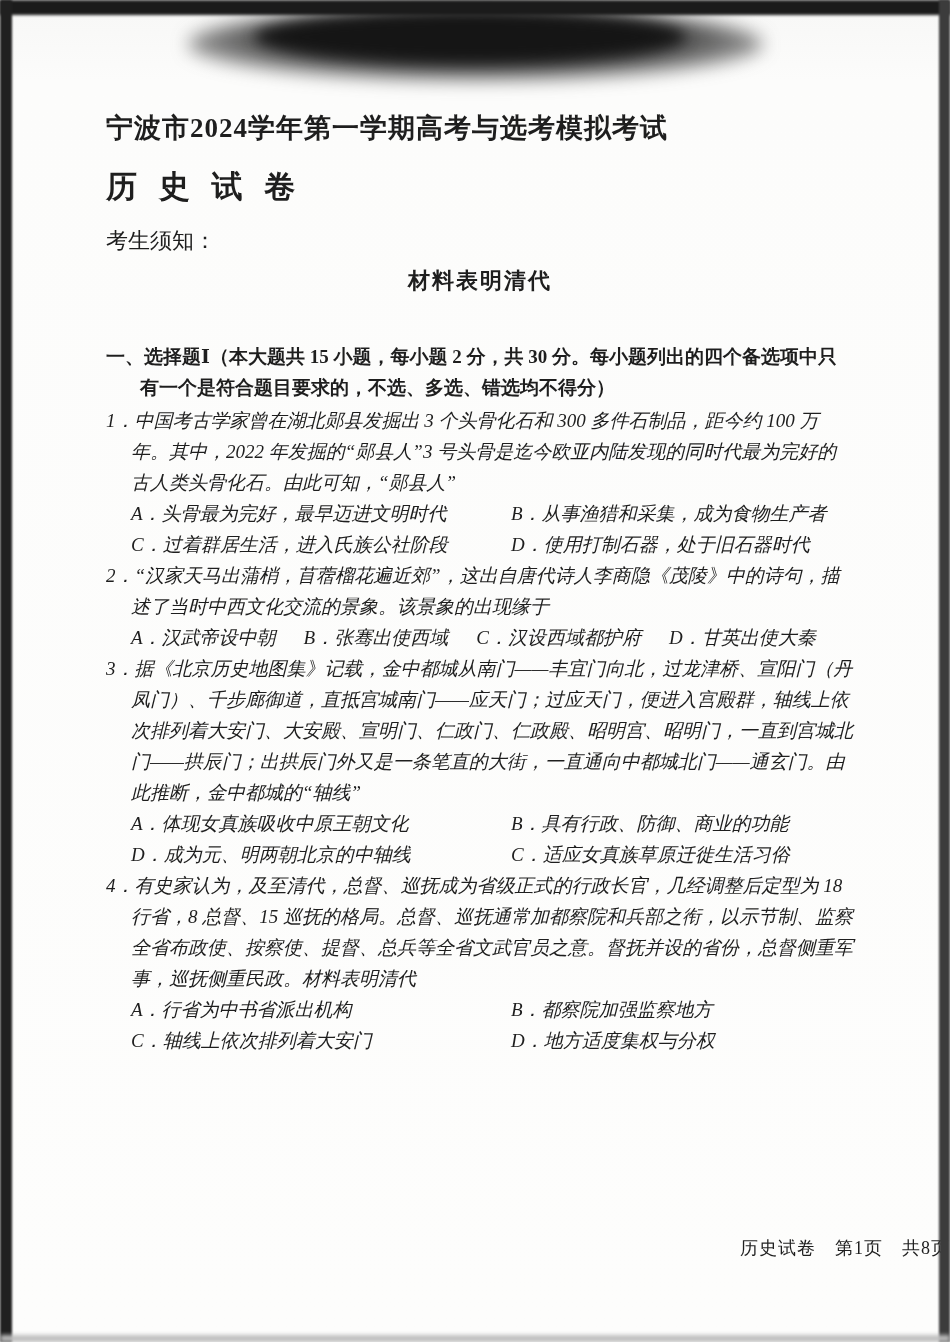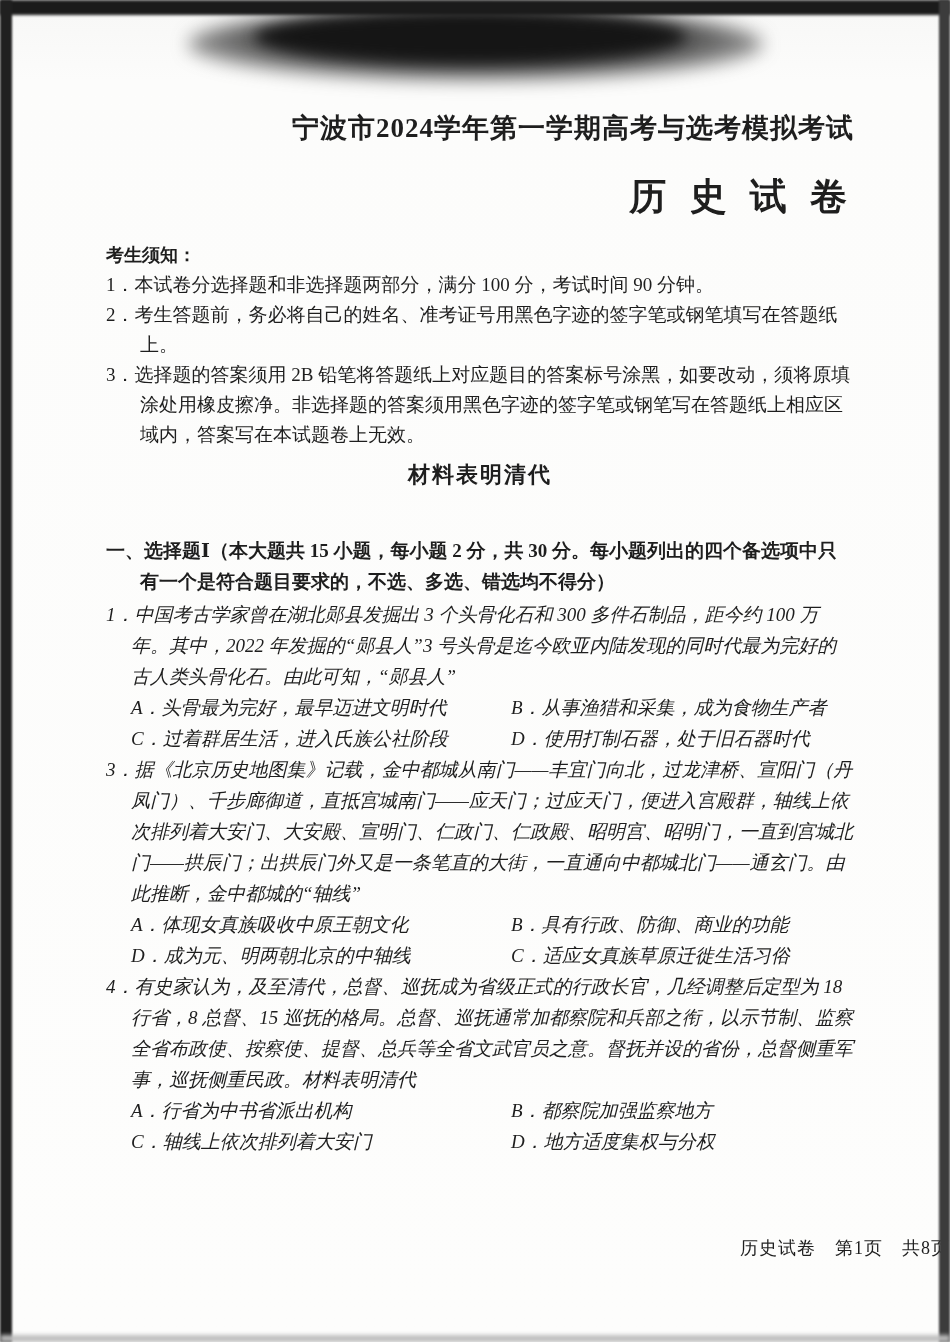--- a/index.html
+++ b/index.html
@@ -38,35 +38,35 @@
   }
 
   
   .content {
     position: relative;
     z-index: 2;
     padding: 110px 96px 0 106px;
   }
   .title {
     margin: 0;
-    text-align: right;
+    text-align: left;
     font-size: 27px;
     font-weight: bold;
     letter-spacing: 1px;
   }
   .subtitle {
-    margin: 26px 0 18px 0;
-    text-align: right;
-    font-size: 37px;
+    margin: 20px 0 18px 0;
+    text-align: left;
+    font-size: 31px;
     font-weight: bold;
     letter-spacing: 7px;
   }
   .notice-heading {
-    font-size: 18px;
-    font-weight: bold;
+    font-size: 22px;
+    font-weight: normal;
     line-height: 30px;
   }
   .notice-item {
     font-size: 19px;
     line-height: 30px;
     padding-left: 34px;
     text-indent: -34px;
   }
   .part-title {
     margin: 10px 0 4px 0;
@@ -128,38 +128,42 @@
   <div class="scan-blob"></div>
   <div class="scan-blob-core"></div>
 
   <div class="content">
 
     <h1 class="title">宁波市2024学年第一学期高考与选考模拟考试</h1>
     <h2 class="subtitle">历 史 试 卷</h2>
 
     <div class="notice">
       <div class="notice-heading">考生须知：</div>
-      <div id="notice-list">
-          <div class="notice-item">1．本试卷分选择题和非选择题两部分，满分 100 分，考试时间 90 分钟。</div>
-          <div class="notice-item">2．考生答题前，务必将自己的姓名、准考证号用黑色字迹的签字笔或钢笔填写在答题纸上。</div>
-          <div class="notice-item">3．选择题的答案须用 2B 铅笔将答题纸上对应题目的答案标号涂黑，如要改动，须将原填涂处用橡皮擦净。非选择题的答案须用黑色字迹的签字笔或钢笔写在答题纸上相应区域内，答案写在本试题卷上无效。</div>
-        </div>
     </div>
 
     <h3 class="part-title">材料表明清代</h3>
     <div class="section-instructions">一、选择题Ⅰ（本大题共 15 小题，每小题 2 分，共 30 分。每小题列出的四个备选项中只有一个是符合题目要求的，不选、多选、错选均不得分）</div>
 
     <div id="questions">
         <div class="question">
           <p class="stem">1．中国考古学家曾在湖北郧县发掘出 3 个头骨化石和 300 多件石制品，距今约 100 万年。其中，2022 年发掘的“郧县人”3 号头骨是迄今欧亚内陆发现的同时代最为完好的古人类头骨化石。由此可知，“郧县人”</p>
           <div class="options options-grid">
             <div class="option">A．头骨最为完好，最早迈进文明时代</div>
             <div class="option">B．从事渔猎和采集，成为食物生产者</div>
             <div class="option">C．过着群居生活，进入氏族公社阶段</div>
             <div class="option">D．使用打制石器，处于旧石器时代</div>
+          </div>
+        </div>
+        <div class="question">
+          <p class="stem">2．“汉家天马出蒲梢，苜蓿榴花遍近郊”，这出自唐代诗人李商隐《茂陵》中的诗句，描述了当时中西文化交流的景象。该景象的出现缘于</p>
+          <div class="options options-row">
+            <div class="option">A．汉武帝设中朝</div>
+            <div class="option">B．张骞出使西域</div>
+            <div class="option">C．汉设西域都护府</div>
+            <div class="option">D．甘英出使大秦</div>
           </div>
         </div>
         <div class="question">
           <p class="stem">3．据《北京历史地图集》记载，金中都城从南门——丰宜门向北，过龙津桥、宣阳门（丹凤门）、千步廊御道，直抵宫城南门——应天门；过应天门，便进入宫殿群，轴线上依次排列着大安门、大安殿、宣明门、仁政门、仁政殿、昭明宫、昭明门，一直到宫城北门——拱辰门；出拱辰门外又是一条笔直的大街，一直通向中都城北门——通玄门。由此推断，金中都城的“轴线”</p>
           <div class="options options-grid">
             <div class="option">A．体现女真族吸收中原王朝文化</div>
             <div class="option">B．具有行政、防御、商业的功能</div>
             <div class="option">D．成为元、明两朝北京的中轴线</div>
             <div class="option">C．适应女真族草原迁徙生活习俗</div>
           </div>

